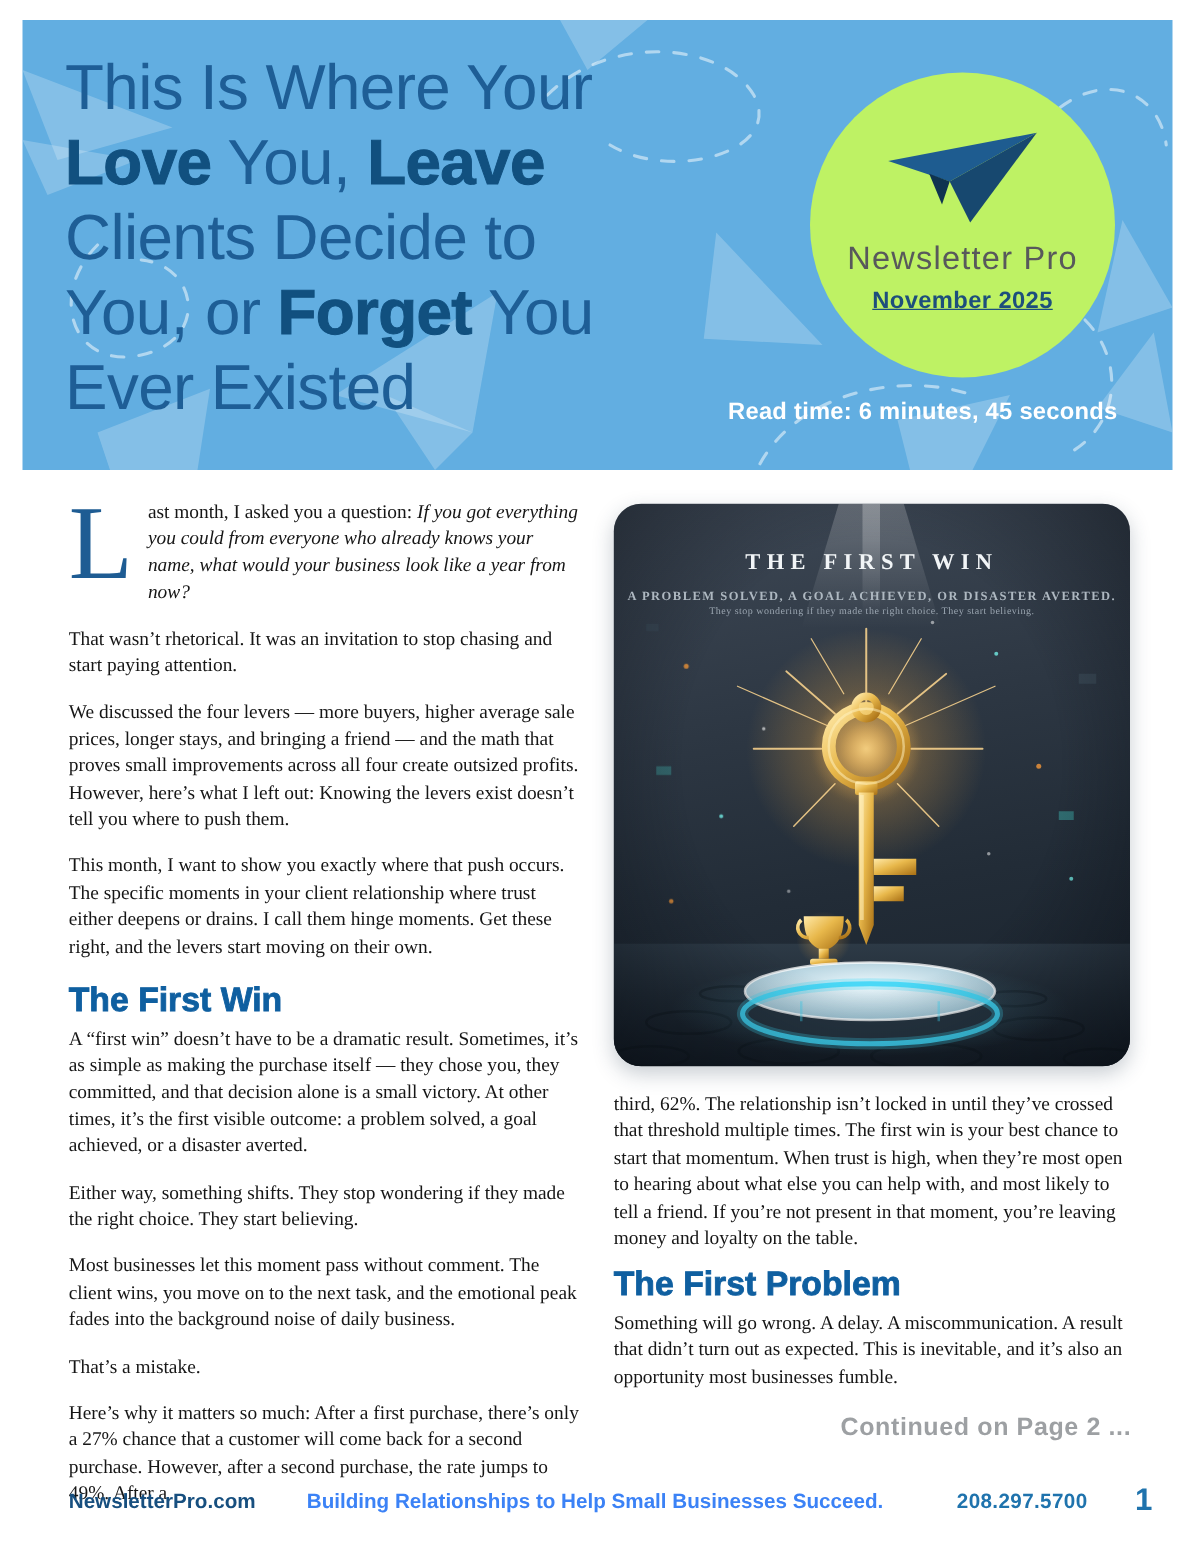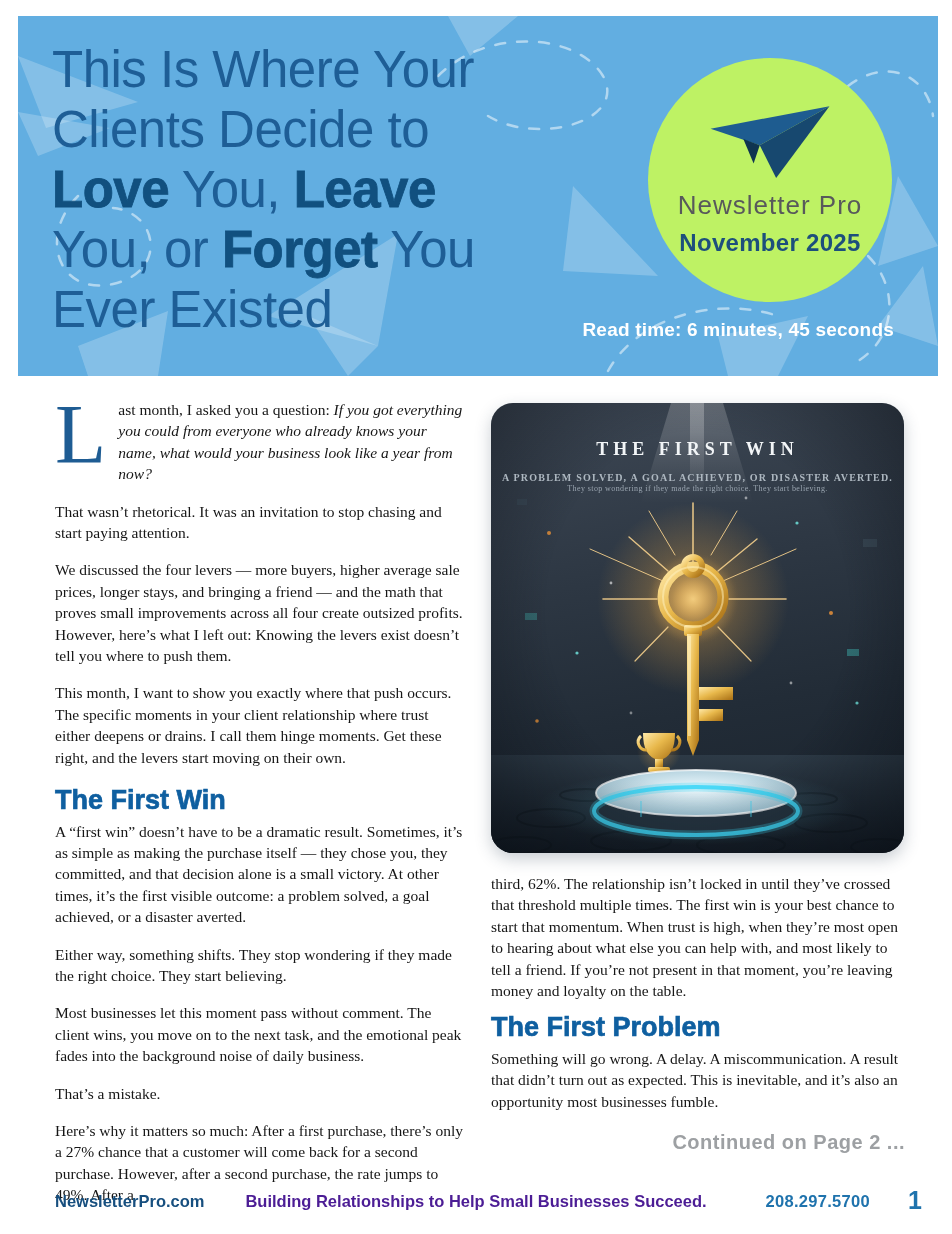--- a/index.html
+++ b/index.html
@@ -9,21 +9,21 @@
   
   .masthead{position:absolute;left:18px;top:16px;width:920px;height:360px;background:#62aee1;overflow:hidden;}
   .bg-art{position:absolute;inset:0;}
   .title{position:absolute;left:34px;top:24px;color:#1e5e96;font-size:51px;line-height:60px;
          letter-spacing:-0.5px;font-weight:400;}
   .title .b{font-weight:700;color:#11507f;-webkit-text-stroke:0.8px #11507f;}
   .logo-circle{position:absolute;left:630px;top:42px;width:244px;height:244px;border-radius:50%;
                background:#bef264;text-align:center;}
   .logo-plane{margin-top:40px;}
   .brand-name{font-size:26px;color:#58595b;letter-spacing:1px;margin-top:6px;}
-  .issue-date{font-size:24px;font-weight:700;color:#1d4f7c;margin-top:8px;letter-spacing:.3px;}
+  .issue-date{font-size:19px;font-weight:700;color:#1d4f7c;margin-top:8px;letter-spacing:.3px;text-decoration:underline;}
   .readtime{position:absolute;right:44px;top:303px;color:#ffffff;font-size:19px;font-weight:700;letter-spacing:.2px;}
 
   
   .col{position:absolute;font-family:"Liberation Serif",serif;font-size:15.5px;line-height:21.4px;color:#161616;}
   .col p{margin:0 0 16px 0;}
   .col-left{left:55px;top:399px;width:409px;}
   .col-right{left:491px;top:403px;width:414px;}
   .dropcap{float:left;font-family:"Liberation Serif",serif;font-size:84px;line-height:64px;
            color:#1e5c93;margin:4px 12px 0 0;}
   .opening em{font-style:italic;}
@@ -43,21 +43,21 @@
   .fi-title{position:absolute;top:36px;left:0;width:100%;text-align:center;color:#f2f5f7;font-size:18px;
             font-weight:700;letter-spacing:5px;z-index:2;}
   .fi-sub1{position:absolute;top:64px;left:0;width:100%;text-align:center;color:#aeb8c1;font-size:10px;
            font-weight:700;letter-spacing:1.2px;z-index:2;}
   .fi-sub2{position:absolute;top:75px;left:0;width:100%;text-align:center;color:#9aa5b0;font-size:8px;
            letter-spacing:.4px;z-index:2;}
 
   
   .footer{position:absolute;left:0;top:1186px;width:952px;height:36px;font-family:"Liberation Sans",sans-serif;}
   .site{position:absolute;left:55px;top:6px;font-size:16.5px;font-weight:700;color:#174f7f;}
-  .tagline{position:absolute;left:0;top:6px;width:952px;text-align:center;font-size:16.5px;font-weight:700;color:#4c1d95;}
+  .tagline{position:absolute;left:0;top:6px;width:952px;text-align:center;font-size:16.5px;font-weight:700;color:#3b82f6;}
   .phone{position:absolute;right:82px;top:6px;font-size:16.5px;font-weight:700;color:#1f73ad;letter-spacing:.3px;}
   .pagenum{position:absolute;right:30px;top:0px;font-size:25px;font-weight:700;color:#1f73ad;}
 </style>
 </head>
 <body>
 
 <div class="page">
 
   <header class="masthead">
     <svg class="bg-art" width="920" height="360" viewBox="0 0 920 360">
@@ -77,22 +77,22 @@
         <path d="M420,60 C470,10 560,18 585,60 C610,105 520,130 470,100"></path>
         <path d="M60,180 C20,220 40,280 95,268 C150,256 140,196 95,192"></path>
         <path d="M590,355 C620,300 700,280 760,300"></path>
         <path d="M830,70 C870,40 910,60 915,100"></path>
         <path d="M850,240 C880,270 880,320 840,345"></path>
       </g>
     </svg>
 
     <div class="title">
       <div><span>This Is Where Your</span></div>
+      <div><span class="b">Love</span><span> You, </span><span class="b">Leave</span></div>
       <div><span>Clients Decide to</span></div>
-      <div><span class="b">Love</span><span> You, </span><span class="b">Leave</span></div>
       <div><span>You, or </span><span class="b">Forget</span><span> You</span></div>
       <div><span>Ever Existed</span></div>
     </div>
 
     <div class="logo-circle">
       <svg class="logo-plane" width="126" height="82" viewBox="0 0 120 80">
         <polygon points="2,30 118,8 50,46" fill="#1e5c90"></polygon>
         <polygon points="50,46 118,8 66,78" fill="#17486f"></polygon>
         <polygon points="34,40 50,46 44,64" fill="#0f3450"></polygon>
       </svg>

